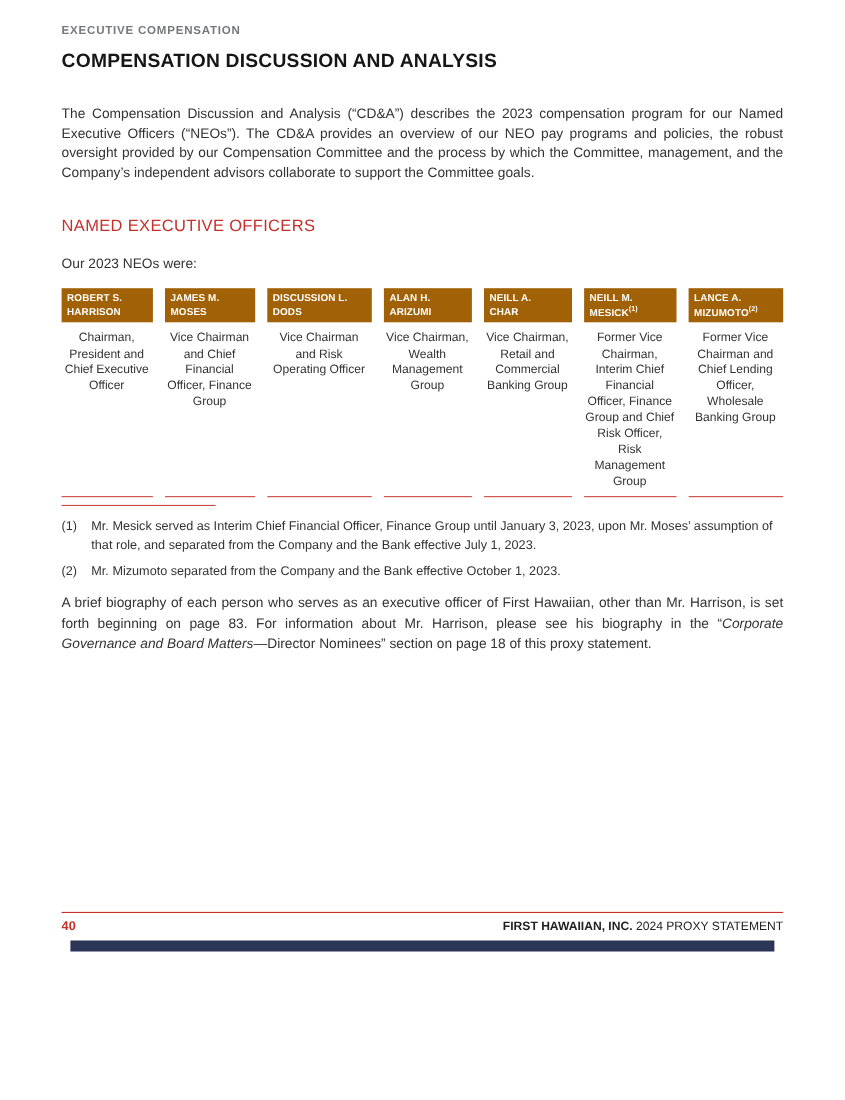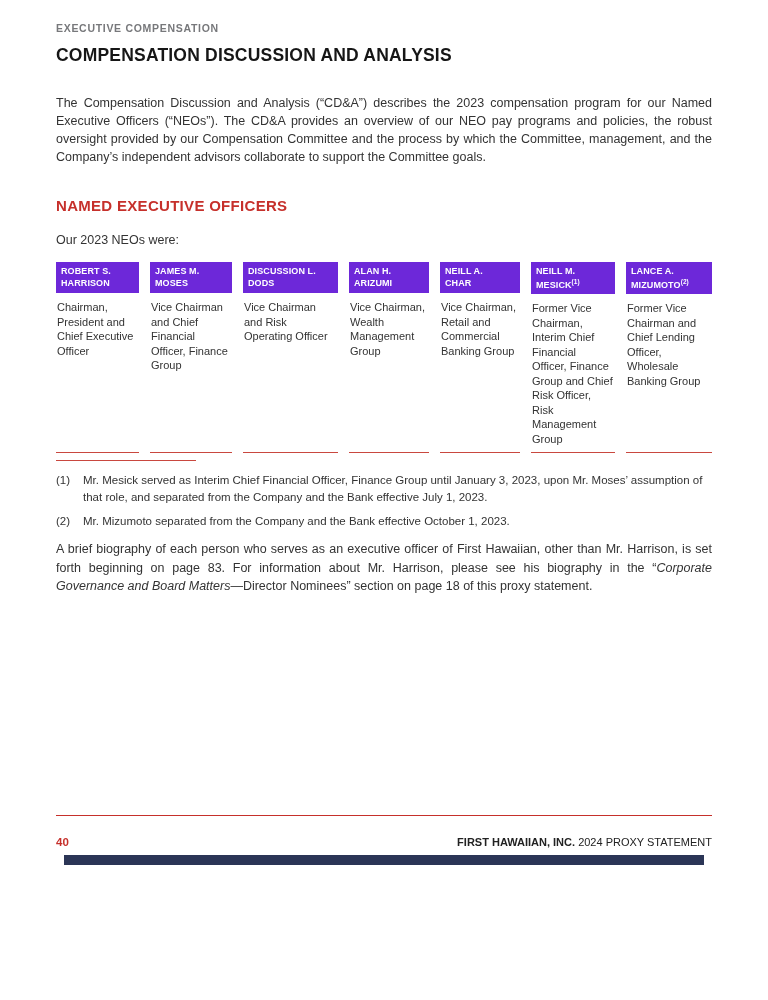--- a/index.html
+++ b/index.html
@@ -6,50 +6,50 @@
   body{
     width:768px;height:1000px;background:#ffffff;
     font-family:"Liberation Sans","DejaVu Sans",sans-serif;
     color:#2e2e2e;position:relative;overflow:hidden;
     -webkit-font-smoothing:antialiased;
   }
   .page{box-sizing:border-box;width:768px;height:868px;padding:22px 56px 0 56px;position:relative;}
   .eyebrow{font-size:10.5px;font-weight:bold;letter-spacing:.7px;color:#77787b;margin:0 0 11px 0;}
   .doc-title{font-size:17.5px;font-weight:bold;color:#161616;letter-spacing:.2px;margin:0 0 28px 0;}
   .intro{font-size:12.5px;line-height:1.44;color:#333;text-align:justify;margin:0 0 31px 0;}
-  .section-title{font-size:15px;font-weight:bold;color:#c6302b;letter-spacing:.3px;margin:0 0 19px 0;}
+  .section-title{font-size:15px;font-weight:normal;color:#c6302b;letter-spacing:.3px;margin:0 0 19px 0;}
   .neo-intro{font-size:12.5px;color:#333;margin:0 0 15px 0;}
 
   .officer-grid{
     display:grid;
     grid-template-columns:83px 82px 95px 80px 80px 84px 86px;
     column-gap:11px;
   }
   .officer-col{display:flex;flex-direction:column;}
   .officer-head{
-    background:#6d28d9;color:#ffffff;font-weight:bold;font-size:9px;
+    background:#a16207;color:#ffffff;font-weight:bold;font-size:9px;
     line-height:1.3;padding:4px 5px 3px 5px;min-height:24px;letter-spacing:.1px;
   }
   .officer-head .nm{display:block;white-space:nowrap;}
   .officer-head sup{font-size:6.5px;vertical-align:super;}
-  .officer-title{flex:1;font-size:11px;line-height:14.5px;color:#333;padding:7px 2px 0 1px;}
+  .officer-title{flex:1;font-size:11px;line-height:14.5px;color:#333;padding:7px 2px 0 1px;text-align:center;}
   .officer-rule{border-top:1.6px solid #c9483f;margin-top:6px;height:0;}
   .extra-rule{width:140px;border-top:1.4px solid #c9483f;height:0;margin-top:7px;}
 
   .footnotes{margin-top:11px;}
   .footnote{display:flex;font-size:11.5px;line-height:1.42;color:#333;margin-bottom:8px;}
   .fn-marker{width:27px;flex:0 0 27px;}
   .fn-text{flex:1;}
 
   .closing{font-size:12.5px;line-height:1.46;color:#333;text-align:justify;margin-top:11px;}
   .closing .it{font-style:italic;}
 
   .footer{
     position:absolute;left:56px;right:56px;bottom:20px;
-    border-top:1.3px solid #c6302b;padding-top:20px;
+    border-top:1.3px solid #c6302b;padding-top:6px;
     display:flex;justify-content:space-between;align-items:baseline;
   }
   .page-num{font-size:11.5px;font-weight:bold;color:#c6302b;}
   .footer-right{font-size:11px;color:#222;}
   .footer-right .co{font-weight:bold;}
   .bottom-bar{
     position:absolute;left:64px;right:64px;bottom:3px;height:10px;background:#2b3556;
   }
 </style>
 </head>

